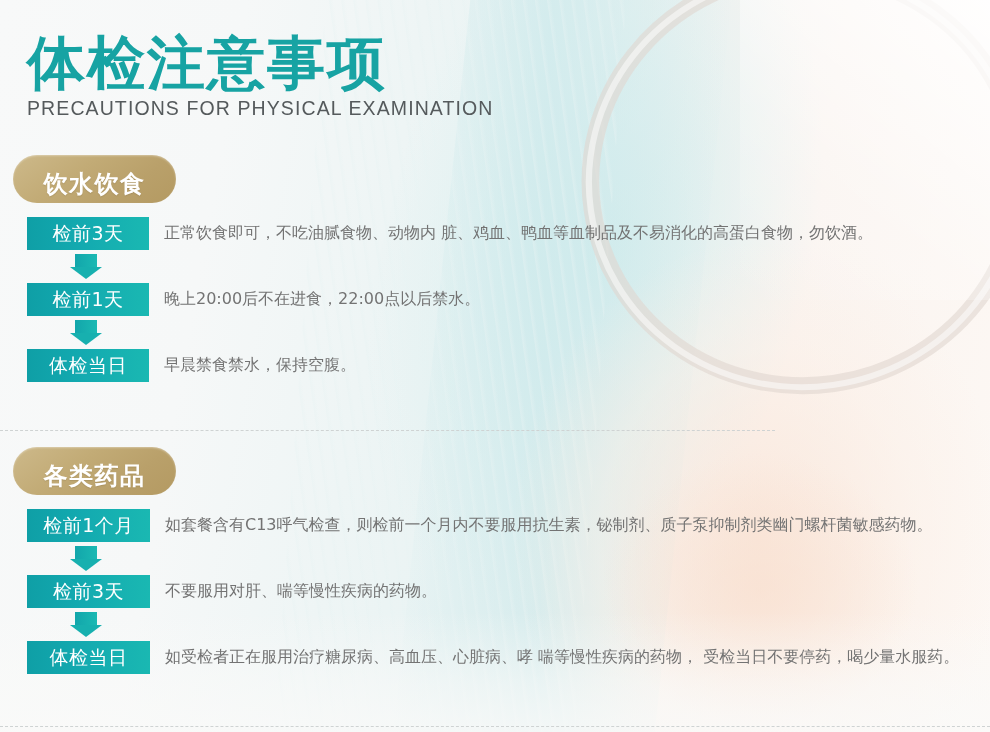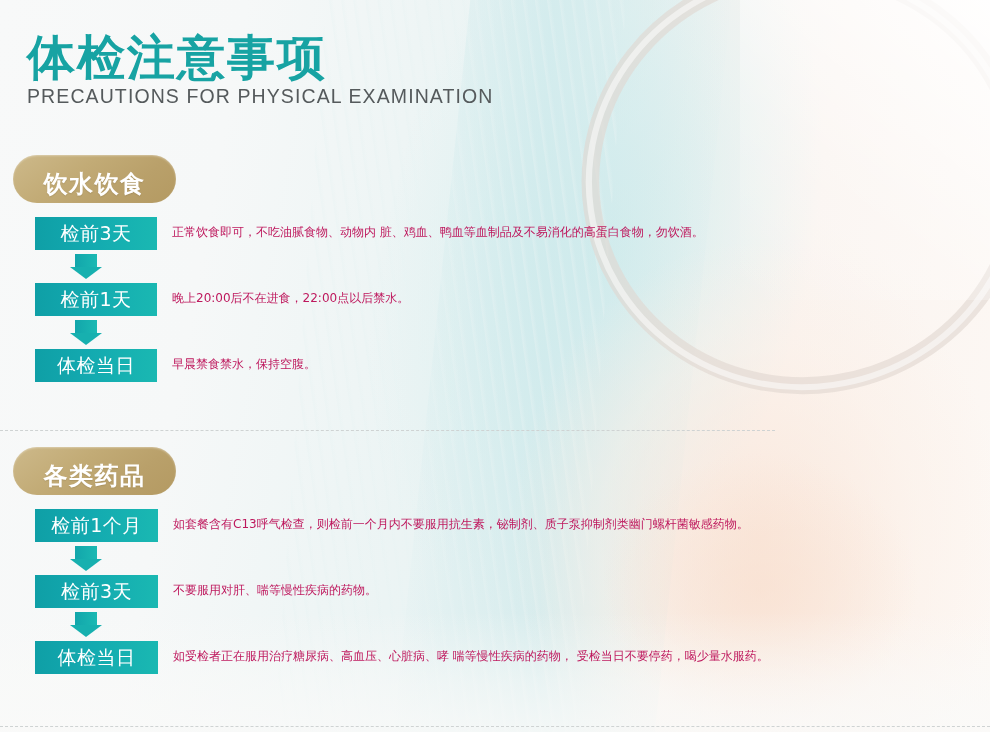--- a/index.html
+++ b/index.html
@@ -61,21 +61,21 @@
   .bg-bottom-fade {
     position:absolute; left:0; right:0; bottom:0; height:120px;
     background:linear-gradient(180deg, rgba(250,250,249,0) 0%, rgba(250,250,249,0.55) 60%, rgba(250,250,249,0.8) 100%);
   }
 
   
   .page { position:relative; z-index:2; width:990px; height:732px; }
 
   .header { position:absolute; left:27px; top:30px; }
   .title-cn {
-    font-size:48px; font-weight:bold; letter-spacing:2px;
+    font-size:58px; font-weight:bold; letter-spacing:2px;
     color:#17a3a3; line-height:1.15;
     font-family:"DejaVu Sans","Liberation Sans",sans-serif;
   }
   .title-en {
     margin-top:0;
     font-size:19.5px; letter-spacing:1.1px; color:#555a5c;
     font-family:"Liberation Sans",sans-serif;
   }
 
   .section { position:absolute; left:0; width:990px; }
@@ -90,37 +90,37 @@
     display:flex; align-items:center; justify-content:center;
   }
   .pill-label {
     color:#ffffff; font-size:24px; font-weight:bold; letter-spacing:1.5px;
     font-family:"DejaVu Sans","Liberation Sans",sans-serif;
     text-shadow:0 1px 1px rgba(120,100,60,0.25);
     margin-top:9px;
   }
 
   .rows { position:absolute; left:0; top:62px; width:990px; }
-  .row { position:relative; display:flex; align-items:flex-start;padding-left:8px; }
+  .row { position:relative; display:flex; align-items:flex-start; }
 
   .tag {
     position:relative; flex:0 0 auto;
     margin-left:27px;
     height:33px;
     background:linear-gradient(90deg,#0f9fa6 0%, #13aab0 45%, #1ab8b2 100%);
     display:flex; align-items:center; justify-content:center;
     color:#fff; font-size:19px; letter-spacing:.5px;
     font-family:"DejaVu Sans","Liberation Sans",sans-serif;
   }
   .sec-1 .tag { width:122px; }
   .sec-2 .tag { width:123px; }
 
   .desc {
     margin-left:15px;
-    font-size:12px; line-height:23px; color:#be185d;
+    font-size:16px; line-height:23px; color:#737373;
     font-family:"DejaVu Sans","Liberation Sans",sans-serif;
     max-width:812px;
     padding-top:4px;
   }
 
   .arrow-wrap { position:relative; height:33px; margin-left:27px; width:122px; }
   .arrow {
     position:absolute; left:43px; top:4px;
     width:0; height:0;
   }

